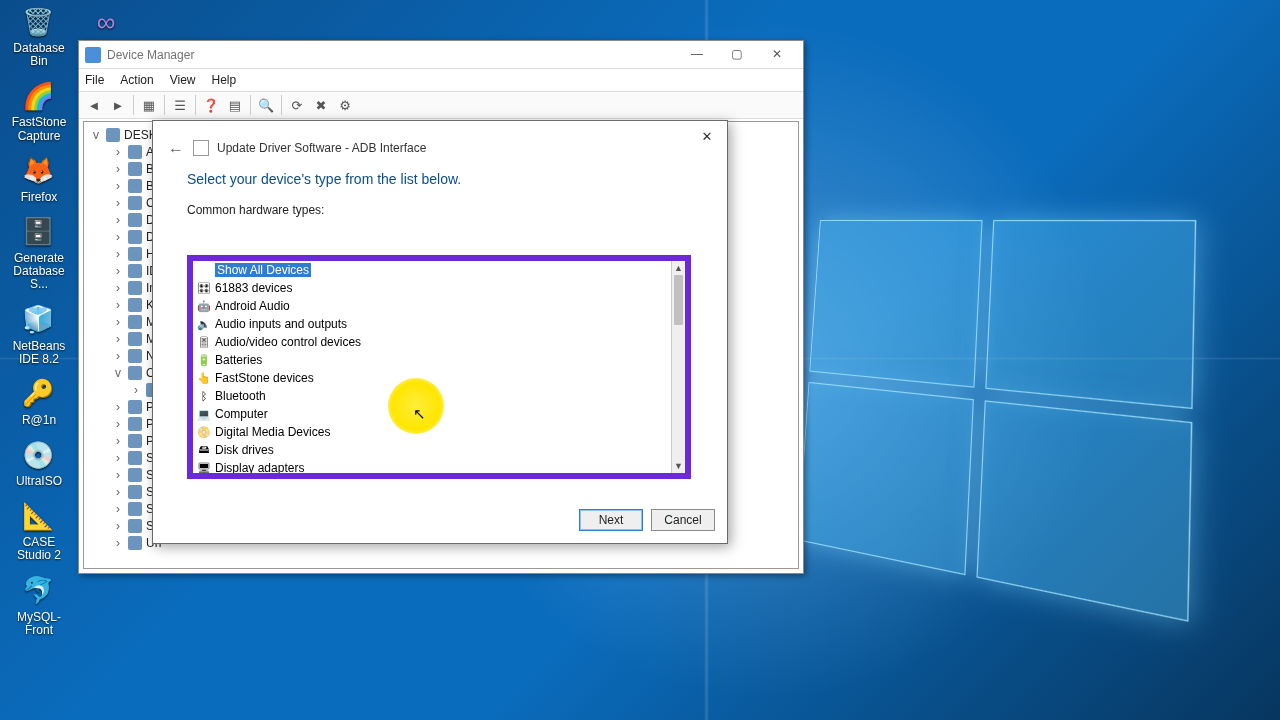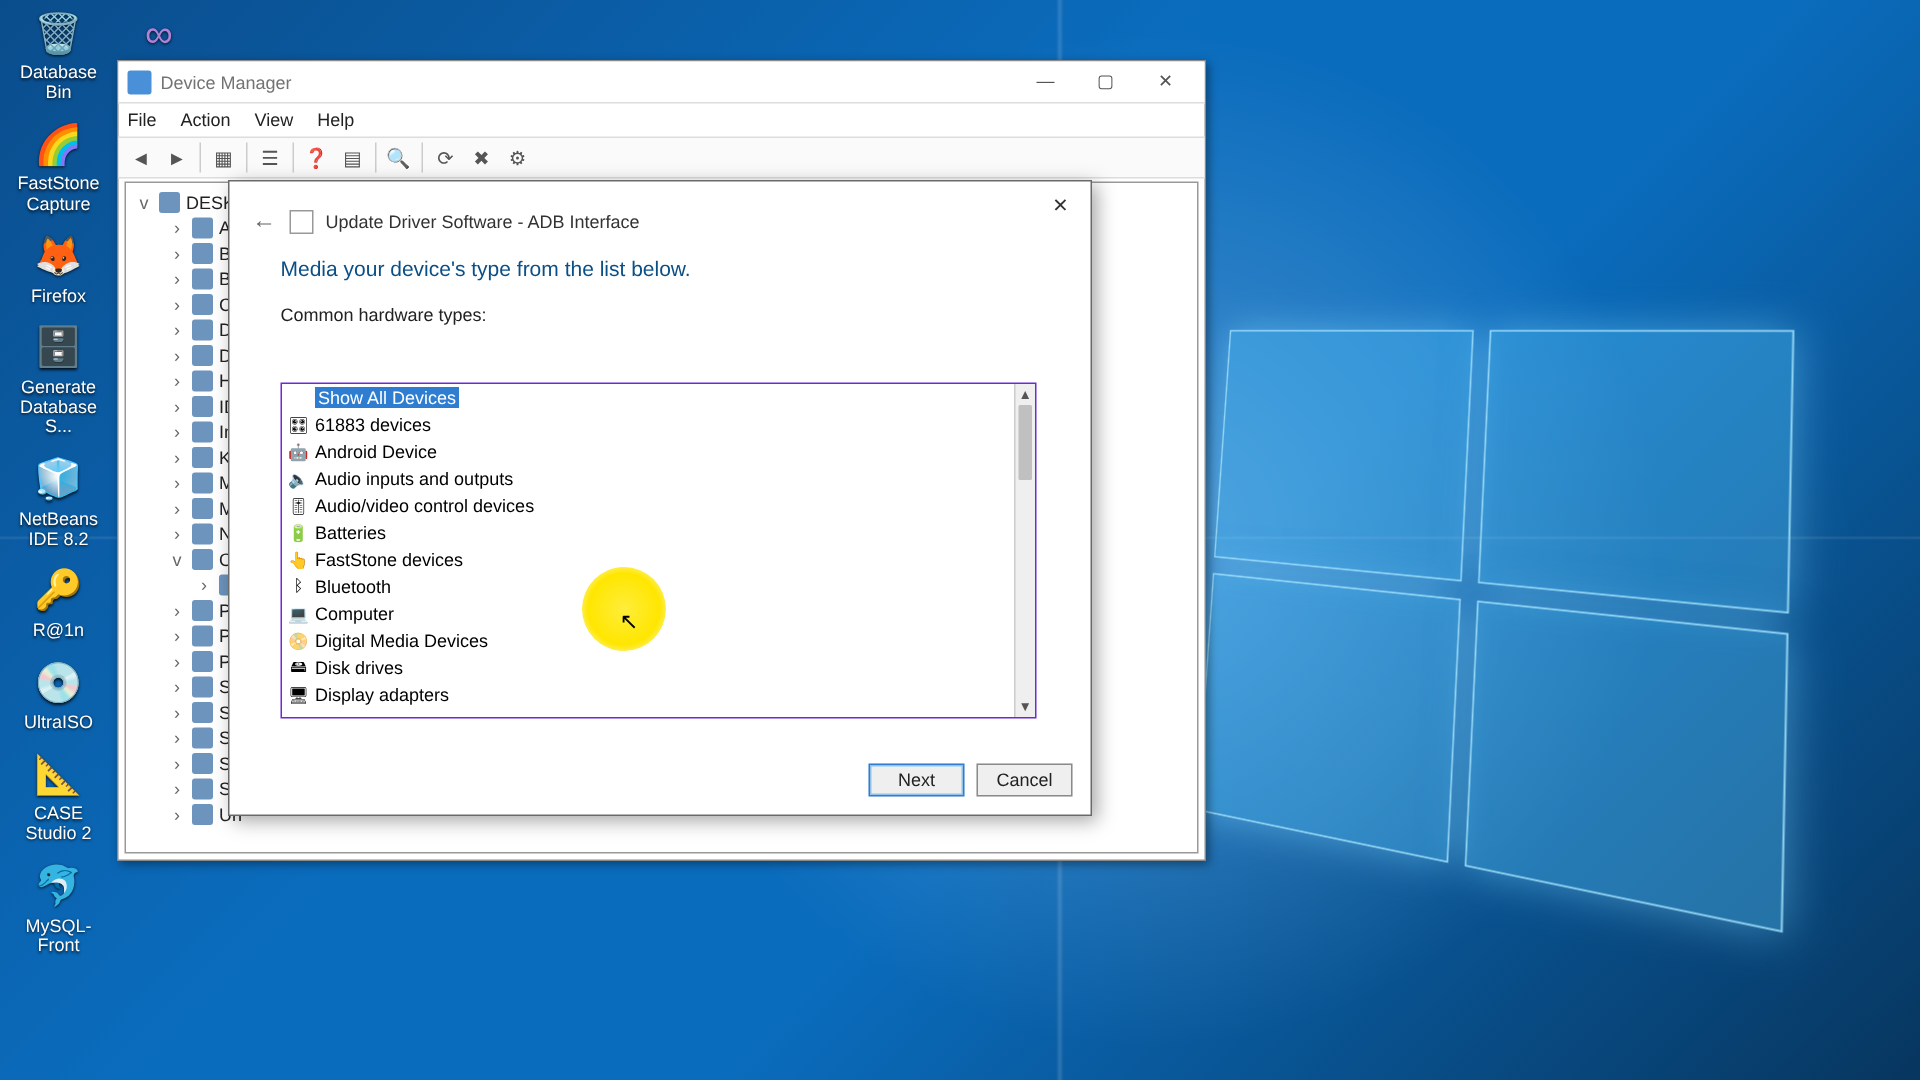--- a/index.html
+++ b/index.html
@@ -43,21 +43,21 @@
 .tree-row{display:flex;align-items:center;height:17px;gap:4px;color:#222;white-space:nowrap;}
 .expander{width:12px;text-align:center;color:#666;font-size:12px;}
 .tico{width:14px;height:14px;background:#6c94bd;border-radius:2px;flex-shrink:0;}
 .dialog{position:absolute;left:152px;top:120px;width:576px;height:424px;background:#fff;border:1px solid #6a6a6a;box-shadow:3px 3px 12px rgba(0,0,0,.35);}
 .dlg-close{position:absolute;right:8px;top:8px;width:24px;height:20px;text-align:center;color:#333;font-size:13px;}
 .dlg-head{display:flex;align-items:center;gap:8px;padding:18px 14px 10px 14px;color:#333;}
 .back-arrow{width:18px;text-align:center;color:#666;font-size:16px;}
 .dlg-ico{width:16px;height:16px;border:1px solid #999;}
 .dlg-heading{color:#0b4f87;font-size:14px;padding:4px 34px 12px;}
 .dlg-sub{color:#222;padding:4px 34px 6px;}
-.listbox{position:absolute;left:34px;right:36px;top:134px;height:224px;border:1px solid #6d28d9;background:#fff;}
+.listbox{position:absolute;left:34px;right:36px;top:134px;height:224px;border:6px solid #6d28d9;background:#fff;}
 .listbox-inner{position:absolute;left:0;right:14px;top:0;bottom:0;overflow:hidden;}
 .li-row{display:flex;align-items:center;height:18px;padding-left:4px;gap:4px;color:#000;}
 .li-row.sel span.lbl{background:#2e7dd1;color:#fff;padding:0 2px;}
 .li-ico{width:14px;height:14px;display:flex;align-items:center;justify-content:center;font-size:11px;flex-shrink:0;}
 .lb-scroll{position:absolute;right:0;top:0;bottom:0;width:14px;background:#efefef;border-left:1px solid #ccc;}
 .lb-thumb{position:absolute;left:2px;right:2px;top:14px;height:50px;background:#c0c0c0;border-radius:1px;}
 .lb-arrow{position:absolute;left:0;right:0;height:14px;text-align:center;font-size:9px;color:#555;line-height:14px;}
 .dlg-buttons{position:absolute;right:12px;bottom:12px;display:flex;gap:8px;}
 .dlg-btn{width:64px;height:22px;border:1px solid #8a8a8a;background:#efefef;text-align:center;line-height:20px;color:#222;}
 .dlg-btn.primary{border:1px solid #2e7dd1;box-shadow:inset 0 0 0 1px #8fc3ec;}
@@ -286,35 +286,35 @@
   </div>
 </div>
 
 <div class="dialog">
   <div class="dlg-close">✕</div>
   <div class="dlg-head">
     <div class="back-arrow">←</div>
     <div class="dlg-ico"></div>
     <div>Update Driver Software - ADB Interface</div>
   </div>
-  <div class="dlg-heading">Media your device's type from the list below.</div>
+  <div class="dlg-heading">Select your device's type from the list below.</div>
   <div class="dlg-sub">Common hardware types:</div>
   <div class="listbox">
     <div class="listbox-inner" id="listbox">
         <div class="li-row sel">
           <span class="li-ico"></span>
           <span class="lbl">Show All Devices</span>
         </div>
         <div class="li-row">
           <span class="li-ico">🎛</span>
           <span class="lbl">61883 devices</span>
         </div>
         <div class="li-row">
           <span class="li-ico">🤖</span>
-          <span class="lbl">Android Device</span>
+          <span class="lbl">Android Audio</span>
         </div>
         <div class="li-row">
           <span class="li-ico">🔈</span>
           <span class="lbl">Audio inputs and outputs</span>
         </div>
         <div class="li-row">
           <span class="li-ico">🎚</span>
           <span class="lbl">Audio/video control devices</span>
         </div>
         <div class="li-row">

